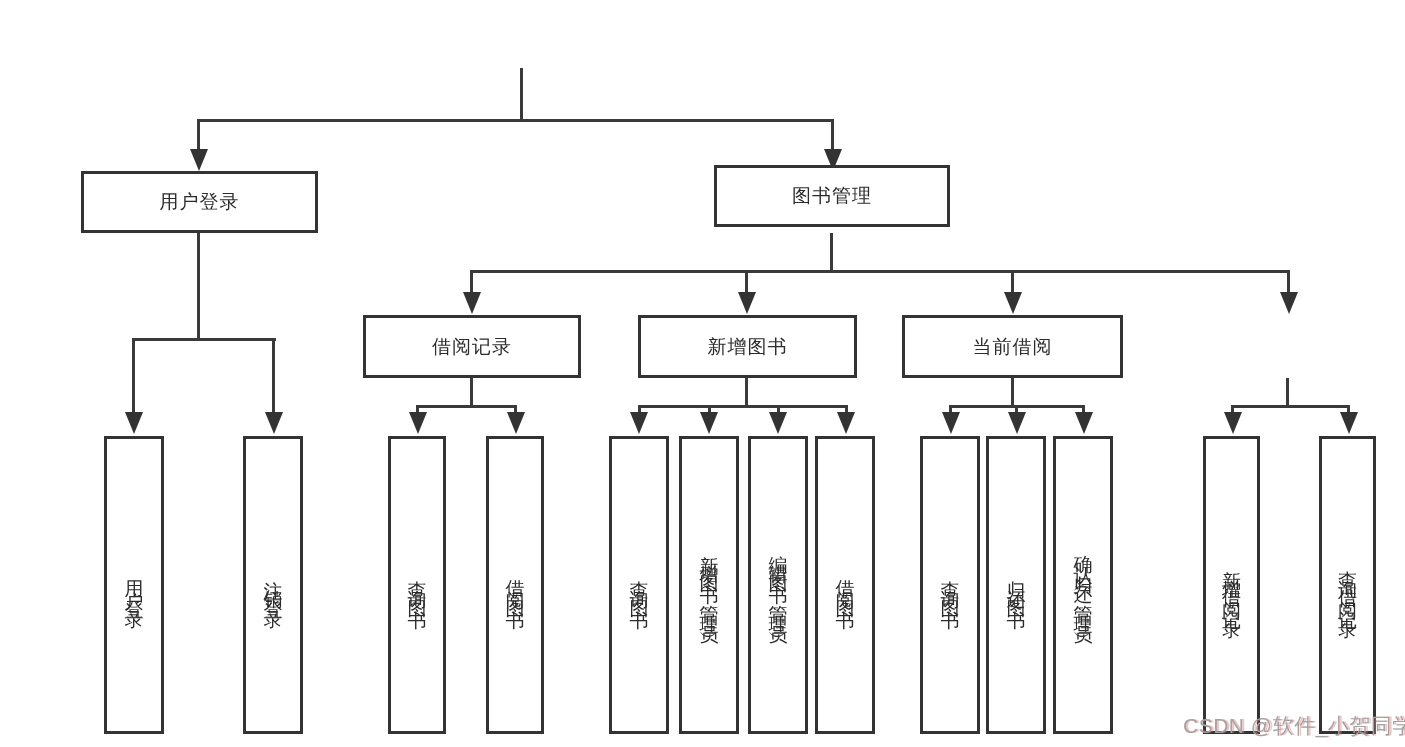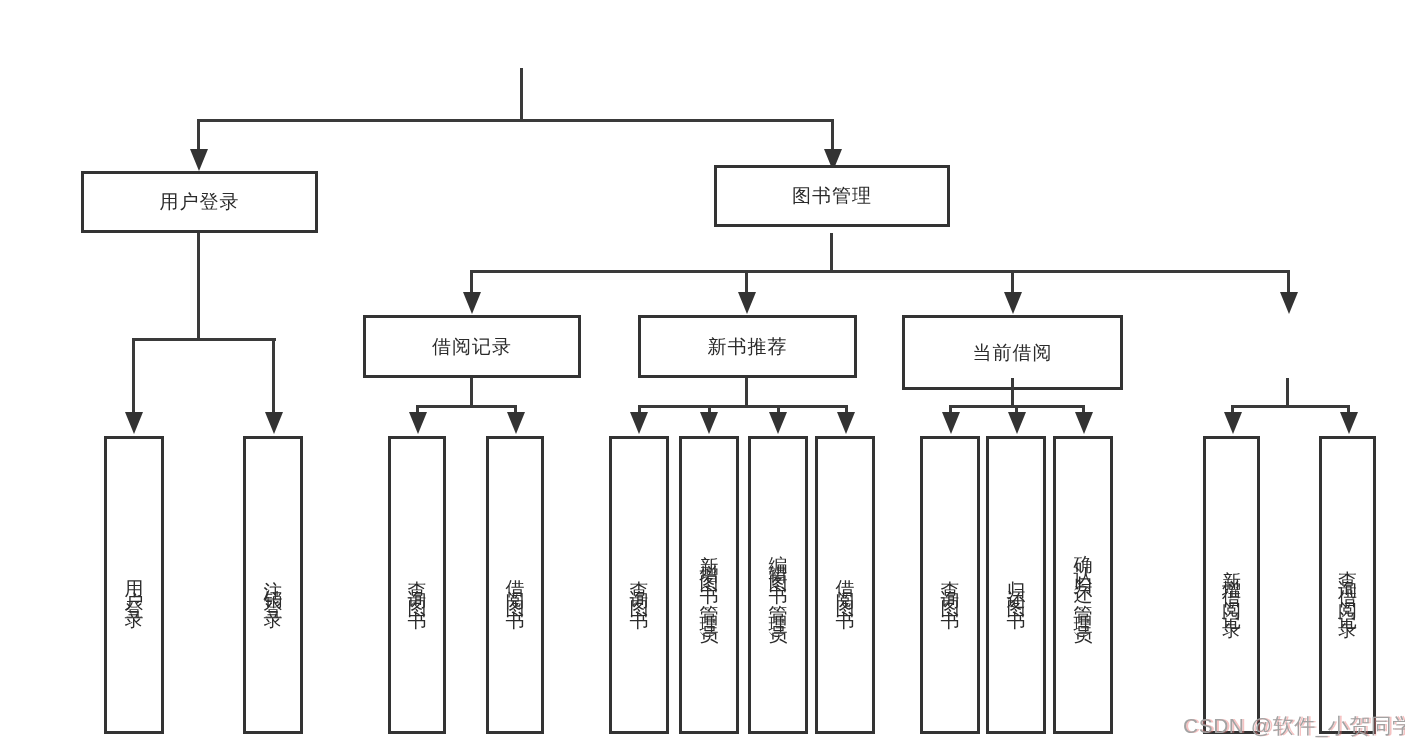--- a/index.html
+++ b/index.html
@@ -65,23 +65,23 @@
   <div class="vline" style="left:1287px;top:270px;height:23px;"></div>
   <div class="arrow" style="left:463px;top:292px;"></div>
   <div class="arrow" style="left:738px;top:292px;"></div>
   <div class="arrow" style="left:1004px;top:292px;"></div>
   <div class="arrow" style="left:1280px;top:292px;"></div>
 
   <div class="box" style="left:363px;top:315px;width:218px;height:63px;">
     <span>借阅记录</span>
   </div>
   <div class="box" style="left:638px;top:315px;width:219px;height:63px;">
-    <span>新书推荐</span>
+    <span>新增图书</span>
   </div>
-  <div class="box" style="left:902px;top:315px;width:221px;height:75px;">
+  <div class="box" style="left:902px;top:315px;width:221px;height:63px;">
     <span>当前借阅</span>
   </div>
 
   <div class="vline" style="left:470px;top:378px;height:27px;"></div>
   <div class="hline" style="left:416px;top:405px;width:101px;"></div>
   <div class="vline" style="left:416px;top:405px;height:8px;"></div>
   <div class="vline" style="left:514px;top:405px;height:8px;"></div>
   <div class="arrow" style="left:409px;top:412px;"></div>
   <div class="arrow" style="left:507px;top:412px;"></div>
 

